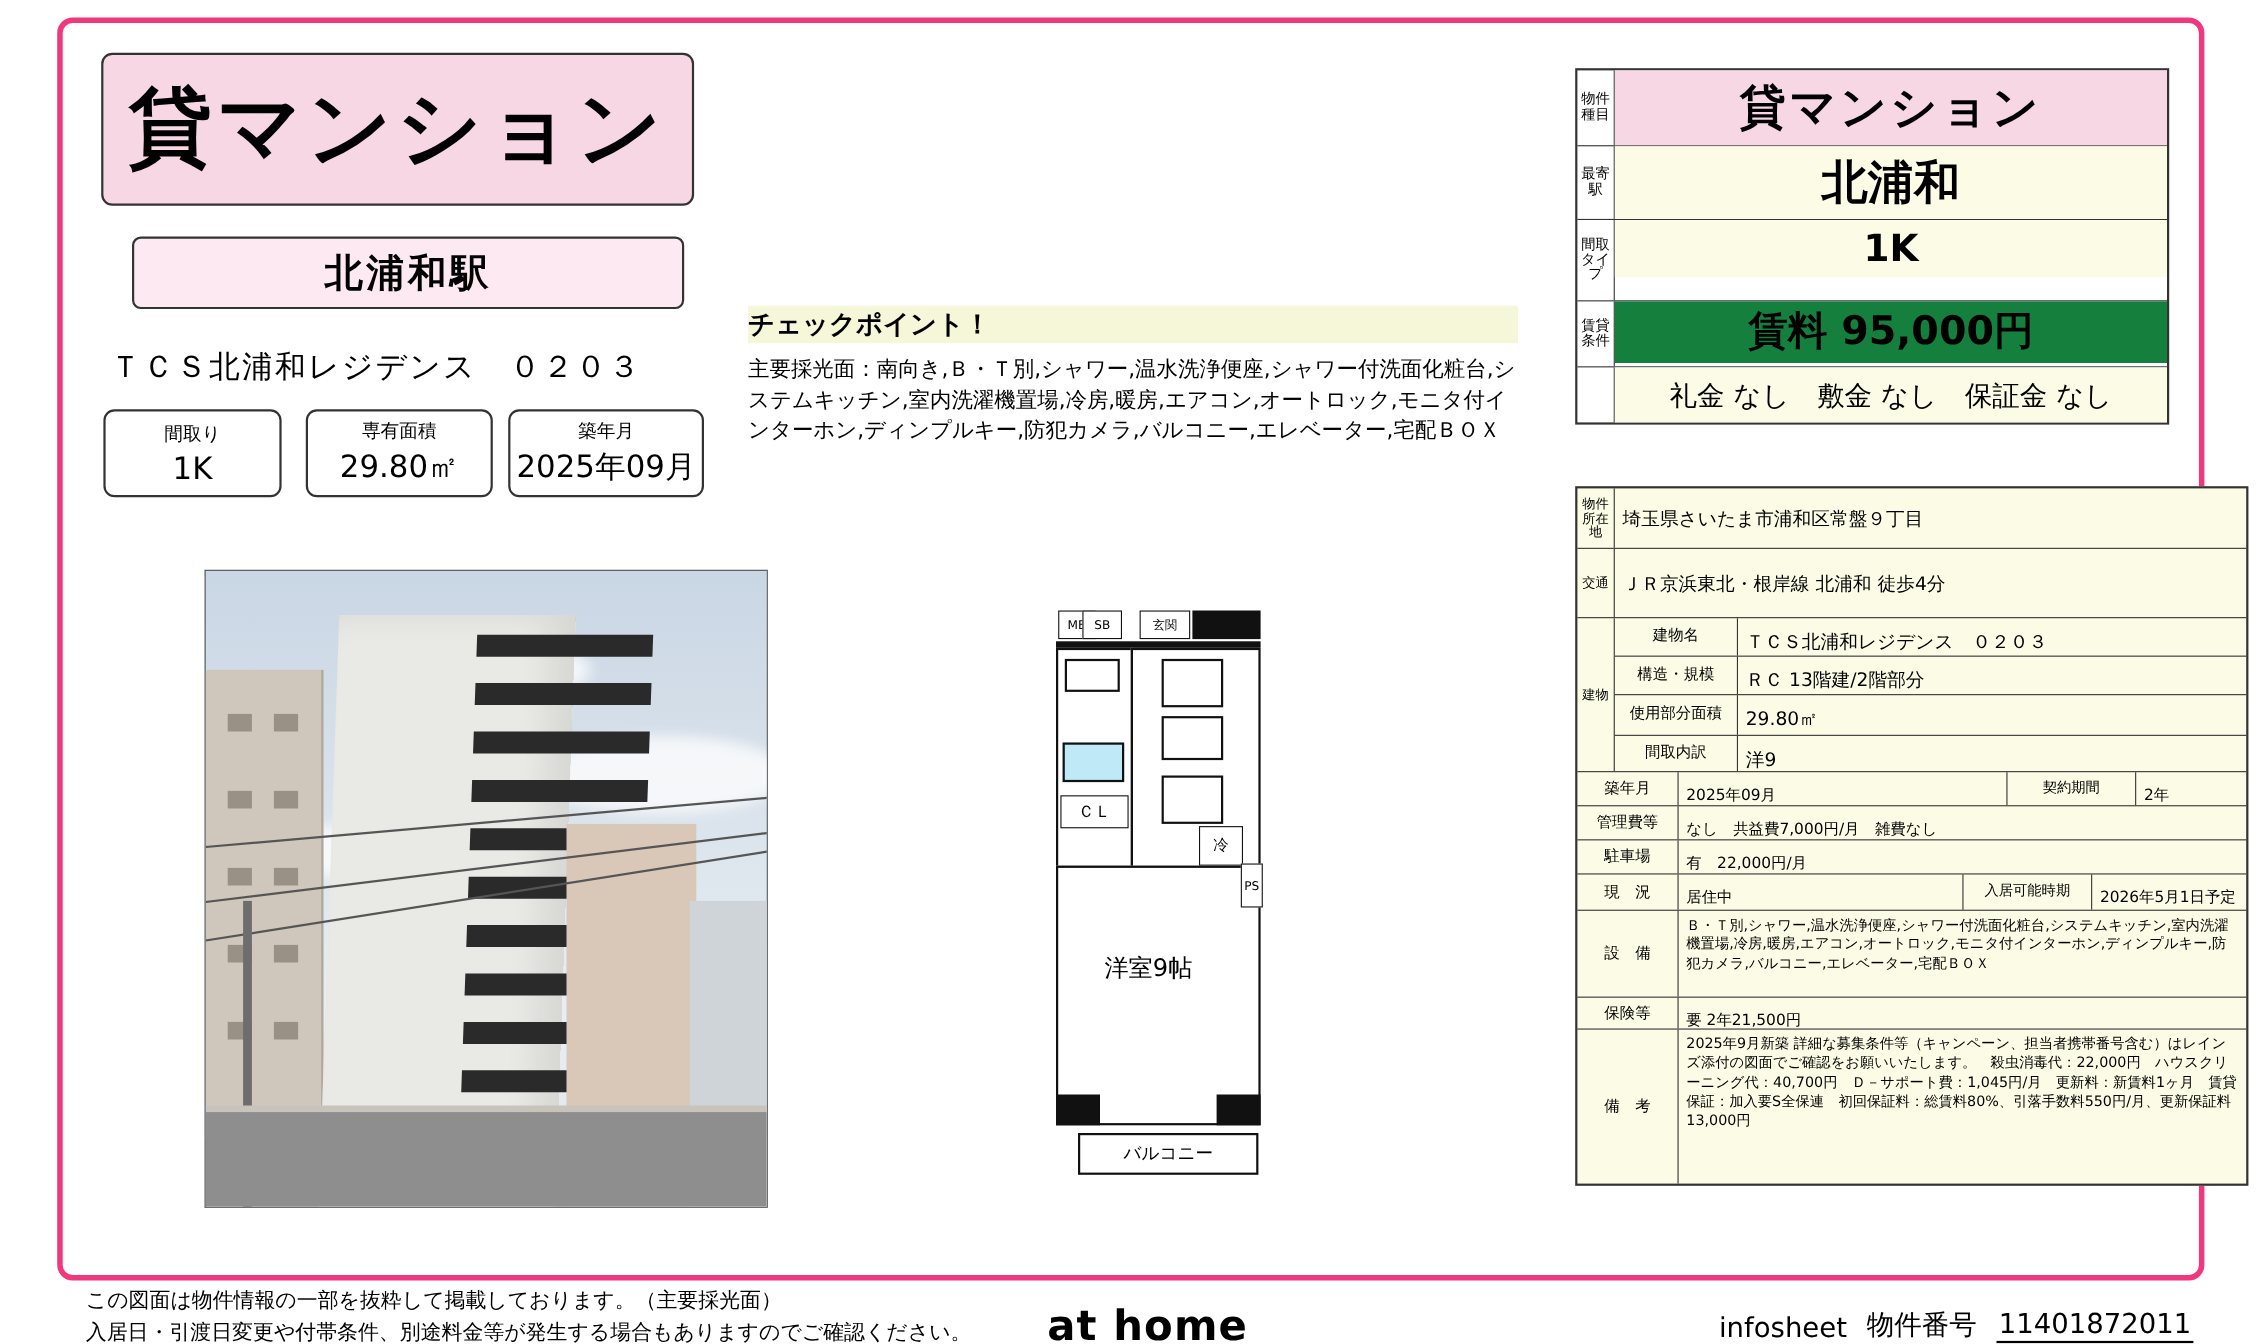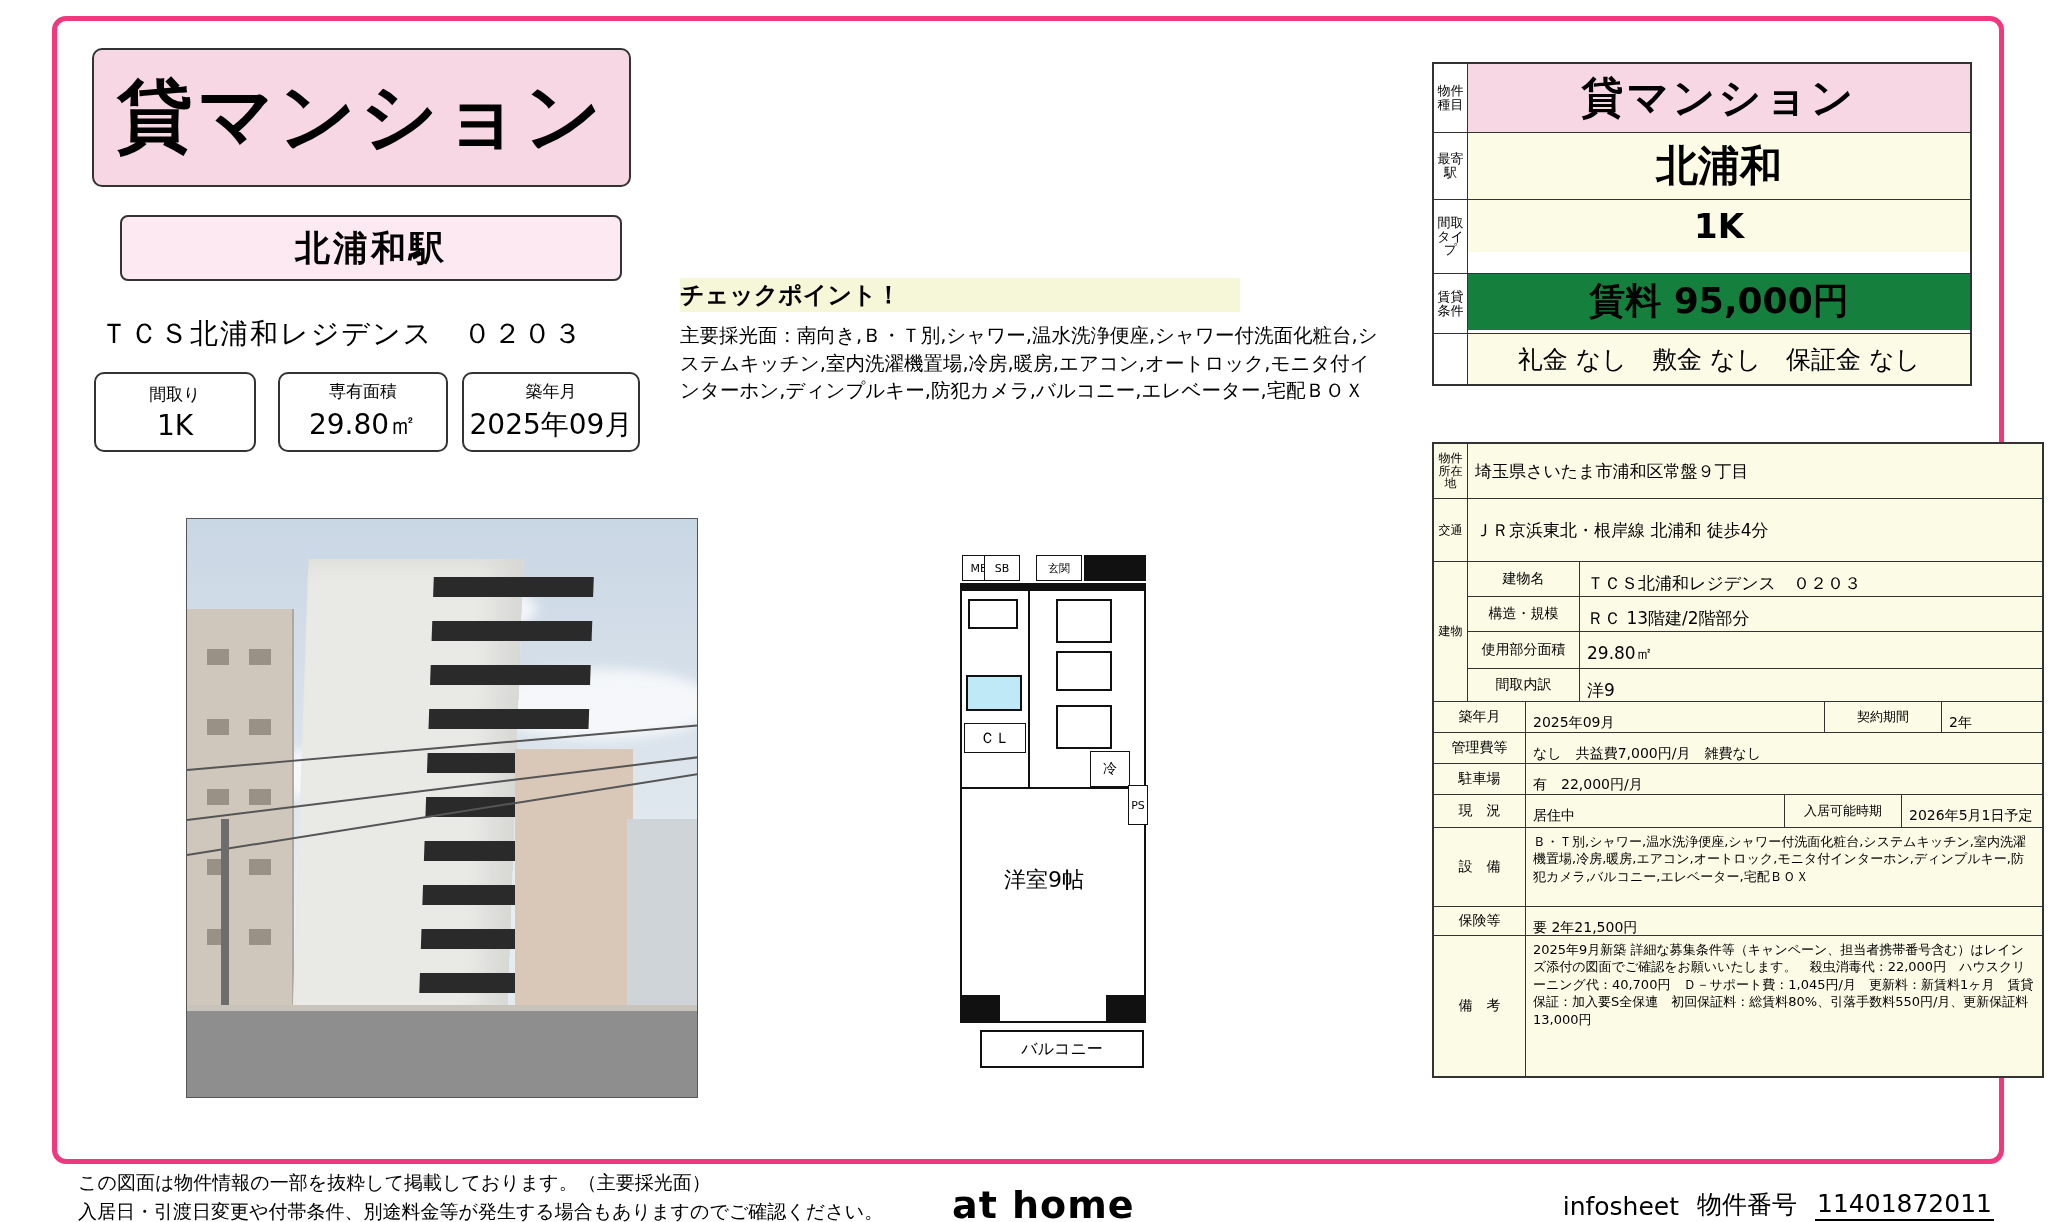--- a/index.html
+++ b/index.html
@@ -12,21 +12,21 @@
   .station-box{position:absolute;left:120px;top:215px;width:498px;height:62px;background:#fde9f1;border:2px solid #333;border-radius:8px;display:flex;align-items:center;justify-content:center;}
   .station-box span{font-size:35px;font-weight:bold;letter-spacing:3px;font-family:"DejaVu Sans",sans-serif;}
   .bldg-name{position:absolute;left:100px;top:315px;width:560px;font-size:28px;letter-spacing:2px;font-family:"DejaVu Sans",sans-serif;}
   .chip{position:absolute;border:2px solid #333;border-radius:10px;background:#fff;display:flex;flex-direction:column;align-items:center;justify-content:center;}
   .chip .lbl{font-size:17px;font-family:"DejaVu Sans",sans-serif;}
   .chip .val{font-size:28px;font-family:"DejaVu Sans",sans-serif;margin-top:3px;}
   #chip1{left:94px;top:372px;width:158px;height:76px;}
   #chip2{left:278px;top:372px;width:166px;height:76px;}
   #chip3{left:462px;top:372px;width:174px;height:76px;}
   
-  .cp-title{position:absolute;left:680px;top:278px;width:560px;height:34px;background:#f6f6d8;font-size:24px;font-weight:bold;font-family:"DejaVu Sans",sans-serif;display:flex;align-items:center;}
+  .cp-title{position:absolute;left:680px;top:278px;width:700px;height:34px;background:#f6f6d8;font-size:24px;font-weight:bold;font-family:"DejaVu Sans",sans-serif;display:flex;align-items:center;}
   .cp-body{position:absolute;left:680px;top:322px;width:700px;font-size:19.5px;line-height:1.42;font-family:"DejaVu Sans",sans-serif;letter-spacing:0px;}
   
   .photo{position:absolute;left:186px;top:518px;width:510px;height:578px;border:1px solid #555;overflow:hidden;background:#b9c6d2;}
   .ph-sky{position:absolute;left:0;top:0;width:100%;height:100%;background:linear-gradient(180deg,#c9d6e4 0%,#dbe4ec 40%,#e8eef3 70%,#dfe5e8 100%);}
   .ph-cloud{position:absolute;background:#fff;opacity:.75;border-radius:50%;filter:blur(6px);}
   .ph-left-bld{position:absolute;left:0;top:90px;width:105px;height:400px;background:#cfc7bb;border-right:2px solid #b0a89c;}
   .ph-left-bld .w{position:absolute;width:22px;height:16px;background:#9a9186;}
   .ph-main{position:absolute;left:112px;top:40px;width:215px;height:540px;background:#e9e9e6;transform:skewX(-2deg);box-shadow:inset -22px 0 30px rgba(0,0,0,.08);}
   .ph-bal{position:absolute;left:126px;width:160px;height:20px;background:#2a2a2a;}
   .ph-right-bld{position:absolute;left:328px;top:230px;width:118px;height:360px;background:#d9c8b8;}
@@ -40,21 +40,21 @@
   .fp .rm{position:absolute;box-sizing:border-box;border:2px solid #111;background:#fff;}
   .fp .blk{position:absolute;background:#111;}
   .fp .lbl{position:absolute;font-size:15px;font-family:"DejaVu Sans",sans-serif;}
   .fp .lbl-room{font-size:22px;}
   .fp .sm{position:absolute;box-sizing:border-box;border:1px solid #111;background:#fff;font-size:11px;display:flex;align-items:center;justify-content:center;font-family:"DejaVu Sans",sans-serif;}
   .balc{position:absolute;left:980px;top:1030px;width:160px;height:34px;border:2px solid #111;background:#fff;display:flex;align-items:center;justify-content:center;font-size:16px;font-family:"DejaVu Sans",sans-serif;}
   
   .rt{position:absolute;left:1432px;top:62px;width:540px;border:2px solid #333;box-sizing:border-box;}
   .rt .row{display:flex;border-bottom:1.5px solid #333;}
   .rt .row:last-child{border-bottom:none;}
-  .rt .hd{width:34px;flex:0 0 34px;border-right:1.5px solid #333;display:flex;align-items:center;justify-content:center;text-align:center;font-size:13px;line-height:1.05;font-family:Liberation Serif, serif;padding:16px 0;box-sizing:border-box;}
+  .rt .hd{width:34px;flex:0 0 34px;border-right:1.5px solid #333;display:flex;align-items:center;justify-content:center;text-align:center;font-size:13px;line-height:1.05;font-family:Liberation Mono, monospace;padding:16px 0;box-sizing:border-box;}
   .rt .cell{flex:1;display:flex;align-items:center;justify-content:center;font-family:"DejaVu Sans",sans-serif;}
   .r-type{background:#f7d7e4;height:68px;font-size:42px;font-weight:bold;letter-spacing:3px;}
   .r-station{background:#fbfbe6;height:66px;font-size:42px;font-weight:bold;}
   .r-madori{background:#fbfbe6;height:52px;font-size:34px;font-weight:bold;}
   .r-rent{background:#15803d;height:56px;font-size:36px;font-weight:bold;}
   .r-cond{background:#fbfbe6;height:50px;font-size:25px;}
   
   .rd{position:absolute;left:1432px;top:442px;width:612px;border:2px solid #333;box-sizing:border-box;background:#fbfbe6;font-family:"DejaVu Sans",sans-serif;}
   .rd .r{display:flex;border-bottom:1.2px solid #333;}
   .rd .r:last-child{border-bottom:none;}

